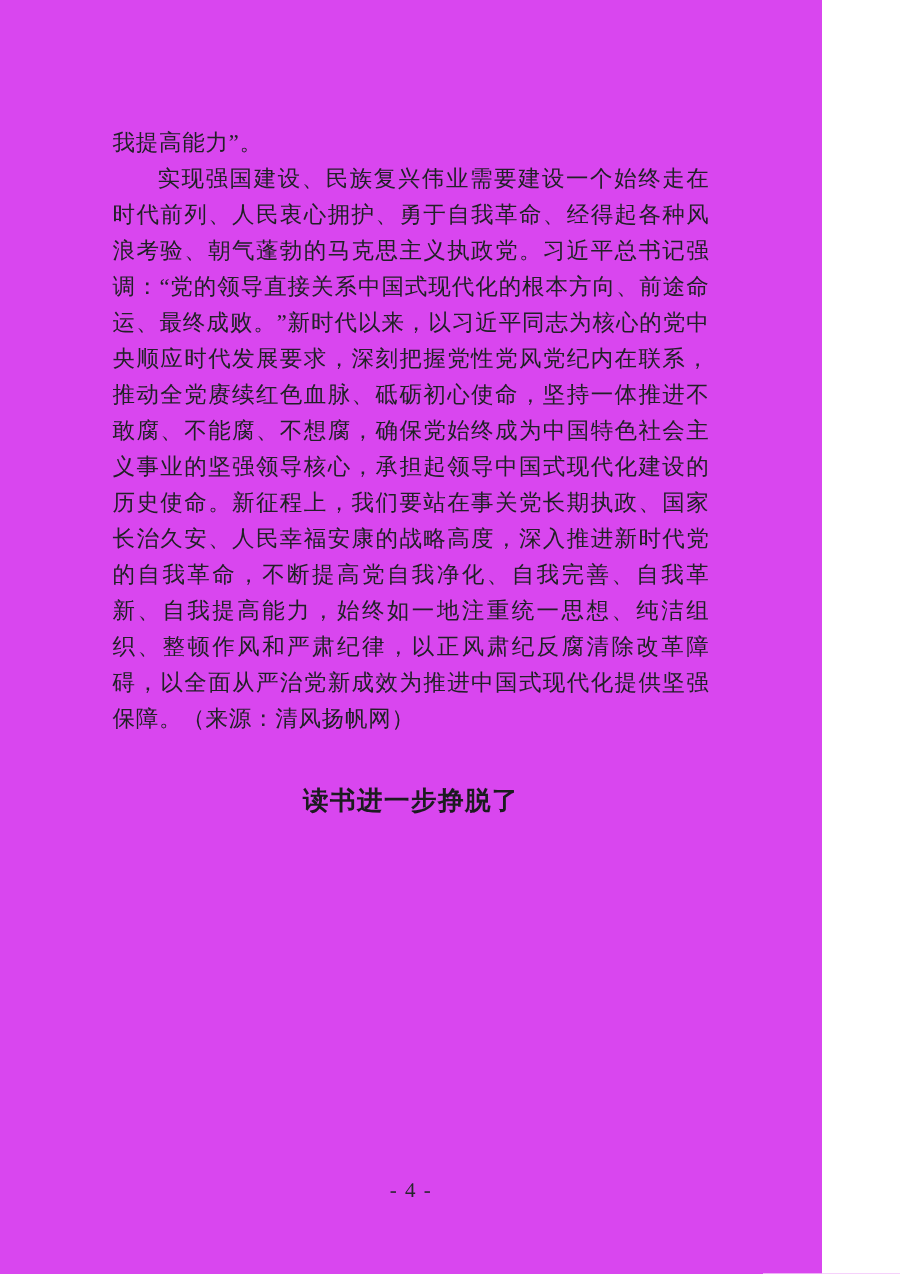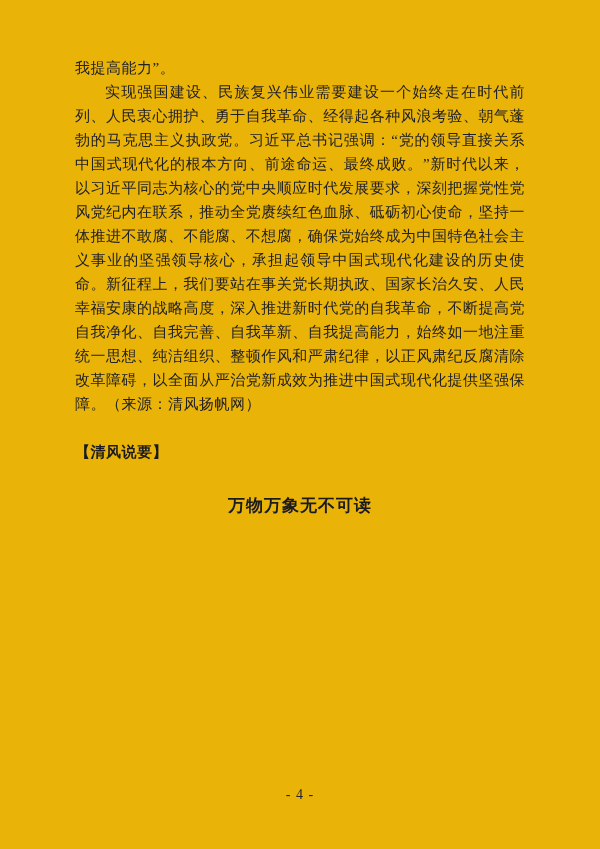--- a/index.html
+++ b/index.html
@@ -7,25 +7,25 @@
     padding: 0;
     background: #ffffff;
   }
   body {
     width: 600px;
     height: 849px;
     overflow: hidden;
   }
   .page {
     position: relative;
-    width: 600px;
+    width: 548px;
     height: 849px;
-    background: #eab308;
+    background: #d946ef;
     box-sizing: border-box;
-    padding: 56px 75px 0 75px;
+    padding: 84px 75px 0 75px;
     overflow: hidden;
   }
   .doc-body {
     font-family: "Liberation Serif", "DejaVu Serif", serif;
     font-size: 15px;
     line-height: 24px;
     letter-spacing: 0.5px;
     color: #212126;
     text-align: justify;
     text-justify: inter-ideograph;
@@ -67,17 +67,16 @@
     color: #26262b;
   }
 </style>
 </head>
 <body>
 
 <div class="page">
   <div class="doc-body">
     <p class="continuation">我提高能力”。</p>
     <p class="para">实现强国建设、民族复兴伟业需要建设一个始终走在时代前列、人民衷心拥护、勇于自我革命、经得起各种风浪考验、朝气蓬勃的马克思主义执政党。习近平总书记强调：“党的领导直接关系中国式现代化的根本方向、前途命运、最终成败。”新时代以来，以习近平同志为核心的党中央顺应时代发展要求，深刻把握党性党风党纪内在联系，推动全党赓续红色血脉、砥砺初心使命，坚持一体推进不敢腐、不能腐、不想腐，确保党始终成为中国特色社会主义事业的坚强领导核心，承担起领导中国式现代化建设的历史使命。新征程上，我们要站在事关党长期执政、国家长治久安、人民幸福安康的战略高度，深入推进新时代党的自我革命，不断提高党自我净化、自我完善、自我革新、自我提高能力，始终如一地注重统一思想、纯洁组织、整顿作风和严肃纪律，以正风肃纪反腐清除改革障碍，以全面从严治党新成效为推进中国式现代化提供坚强保障。（来源：清风扬帆网）</p>
-    <p class="section-label">【清风说要】</p>
-    <h1 class="article-title">万物万象无不可读</h1>
+    <h1 class="article-title">读书进一步挣脱了</h1>
   </div>
   <div class="page-footer">- 4 -</div>
 </div>
 
 </body></html>

